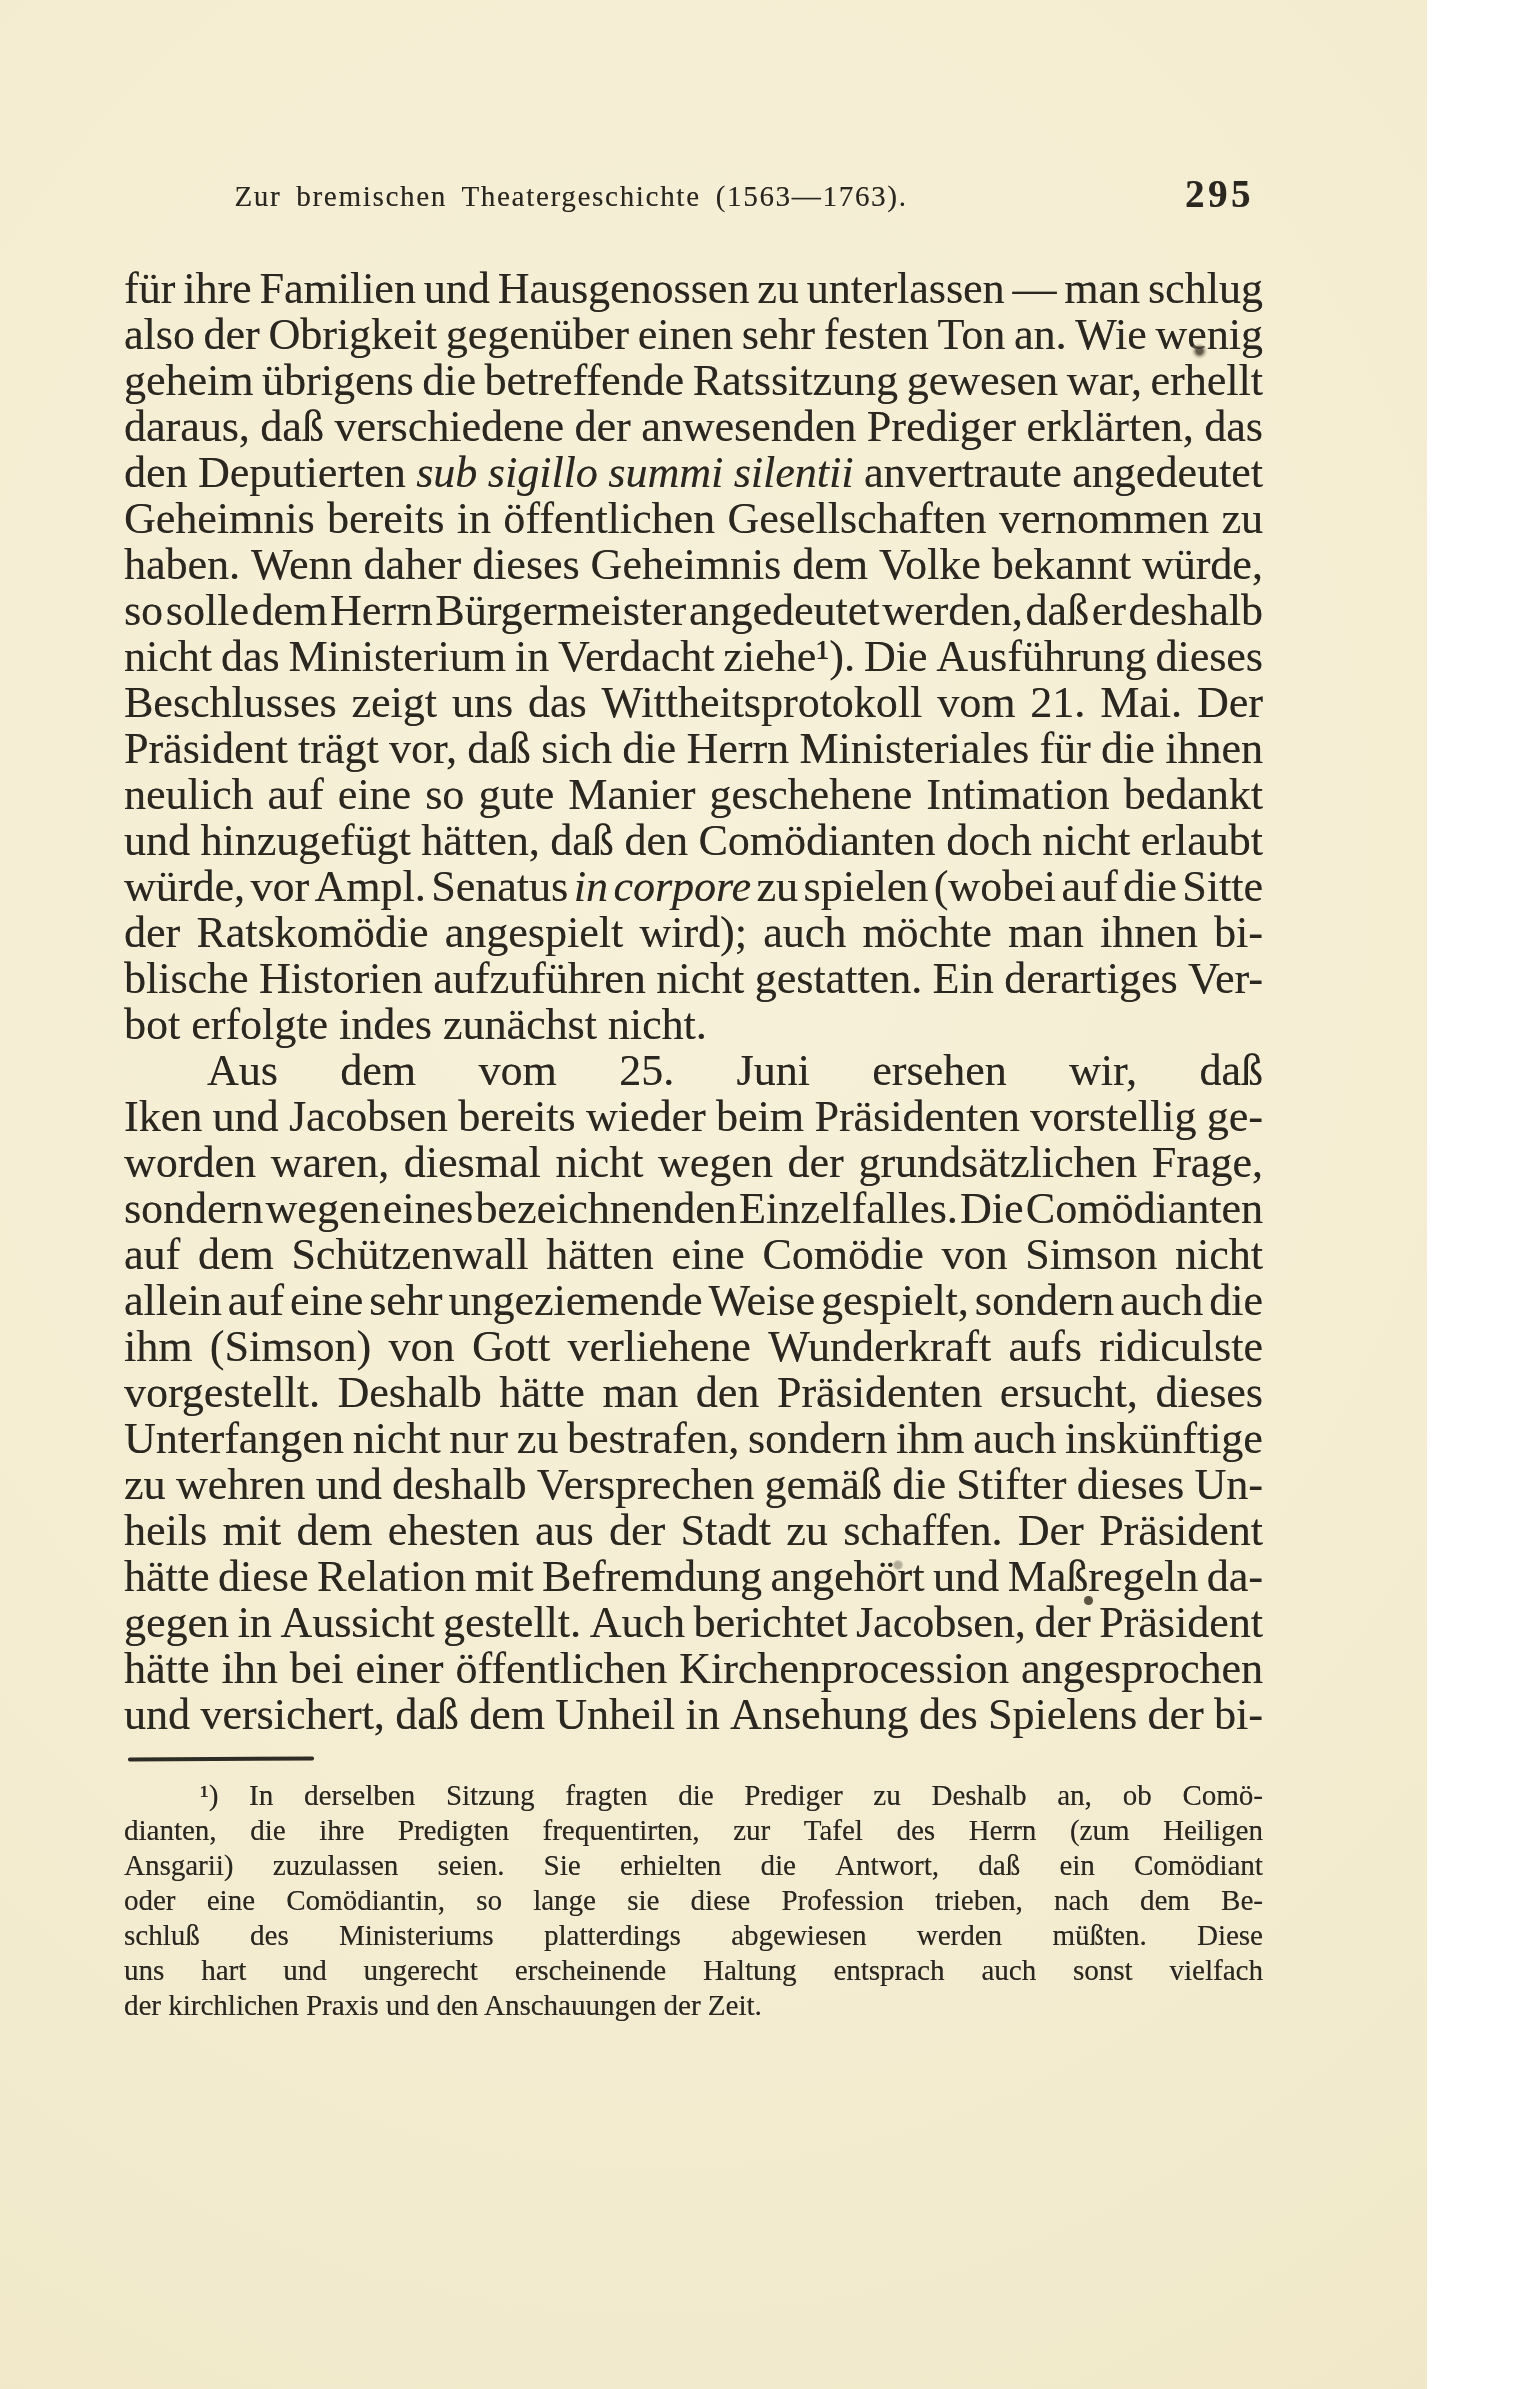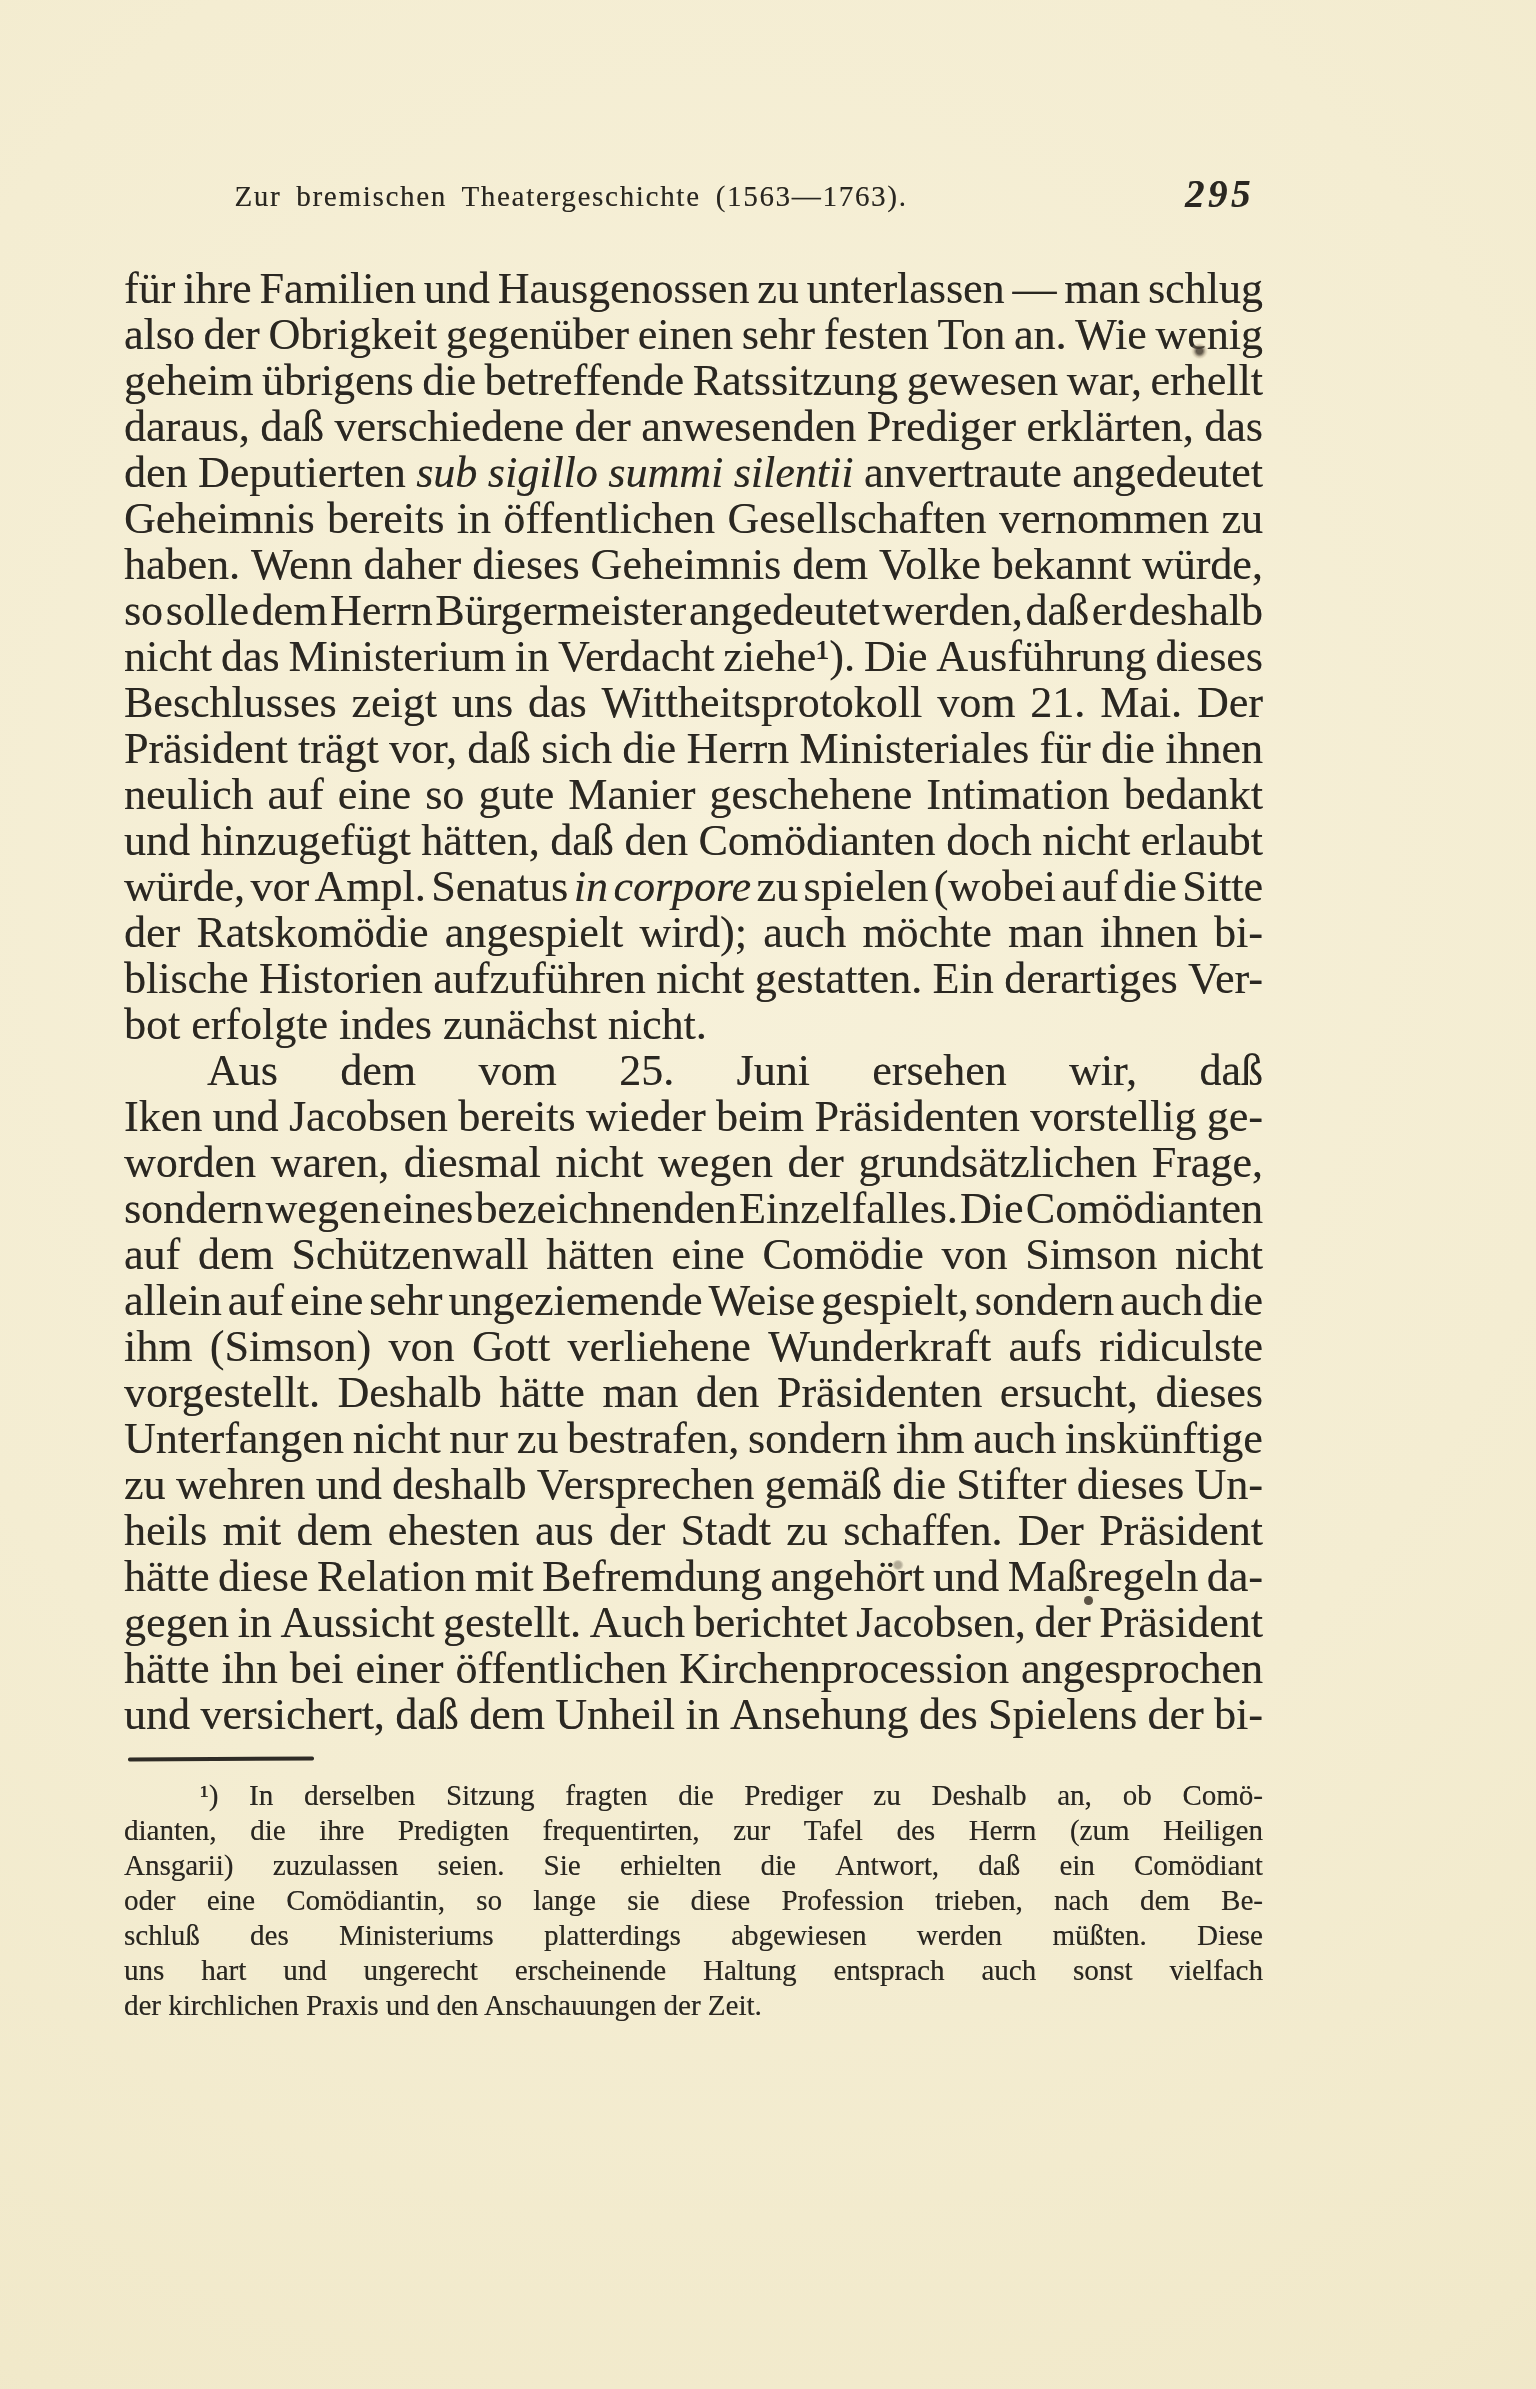--- a/index.html
+++ b/index.html
@@ -1,18 +1,18 @@
 <!DOCTYPE html>
 <html style="font-size:14px"><head>
 <meta charset="utf-8">
 <style>
   html, body { margin: 0; padding: 0; }
   .page {
     position: relative;
-    width: 1536px;
+    width: 1427px;
     height: 2389px;
     overflow: hidden;
     background:
       radial-gradient(ellipse 130% 95% at 46% 36%,
         #f7f1da 0%, #f4edd2 45%, #f1e9ca 75%, #eae0bf 100%);
     font-family: "Liberation Serif", "DejaVu Serif", serif;
     color: #2a2721;
   }
   .running-title {
     position: absolute;
@@ -26,21 +26,20 @@
   }
   .page-number {
     position: absolute;
     top: 172px; left: 124px; width: 1130px;
     text-align: right;
     font-size: 39px;
     line-height: 43px;
     font-weight: bold;
     letter-spacing: 3.5px;
     text-shadow: 0.2px 0.3px 0.4px rgba(42,39,33,0.5);
-    font-style: italic;
   }
   .body-text {
     position: absolute;
     top: 266px; left: 124px; width: 1139px;
     font-size: 44px;
   }
   .body-text .line { height: 46px; line-height: 46px; }
   .footnote {
     position: absolute;
     top: 1778px; left: 124px; width: 1139px;

